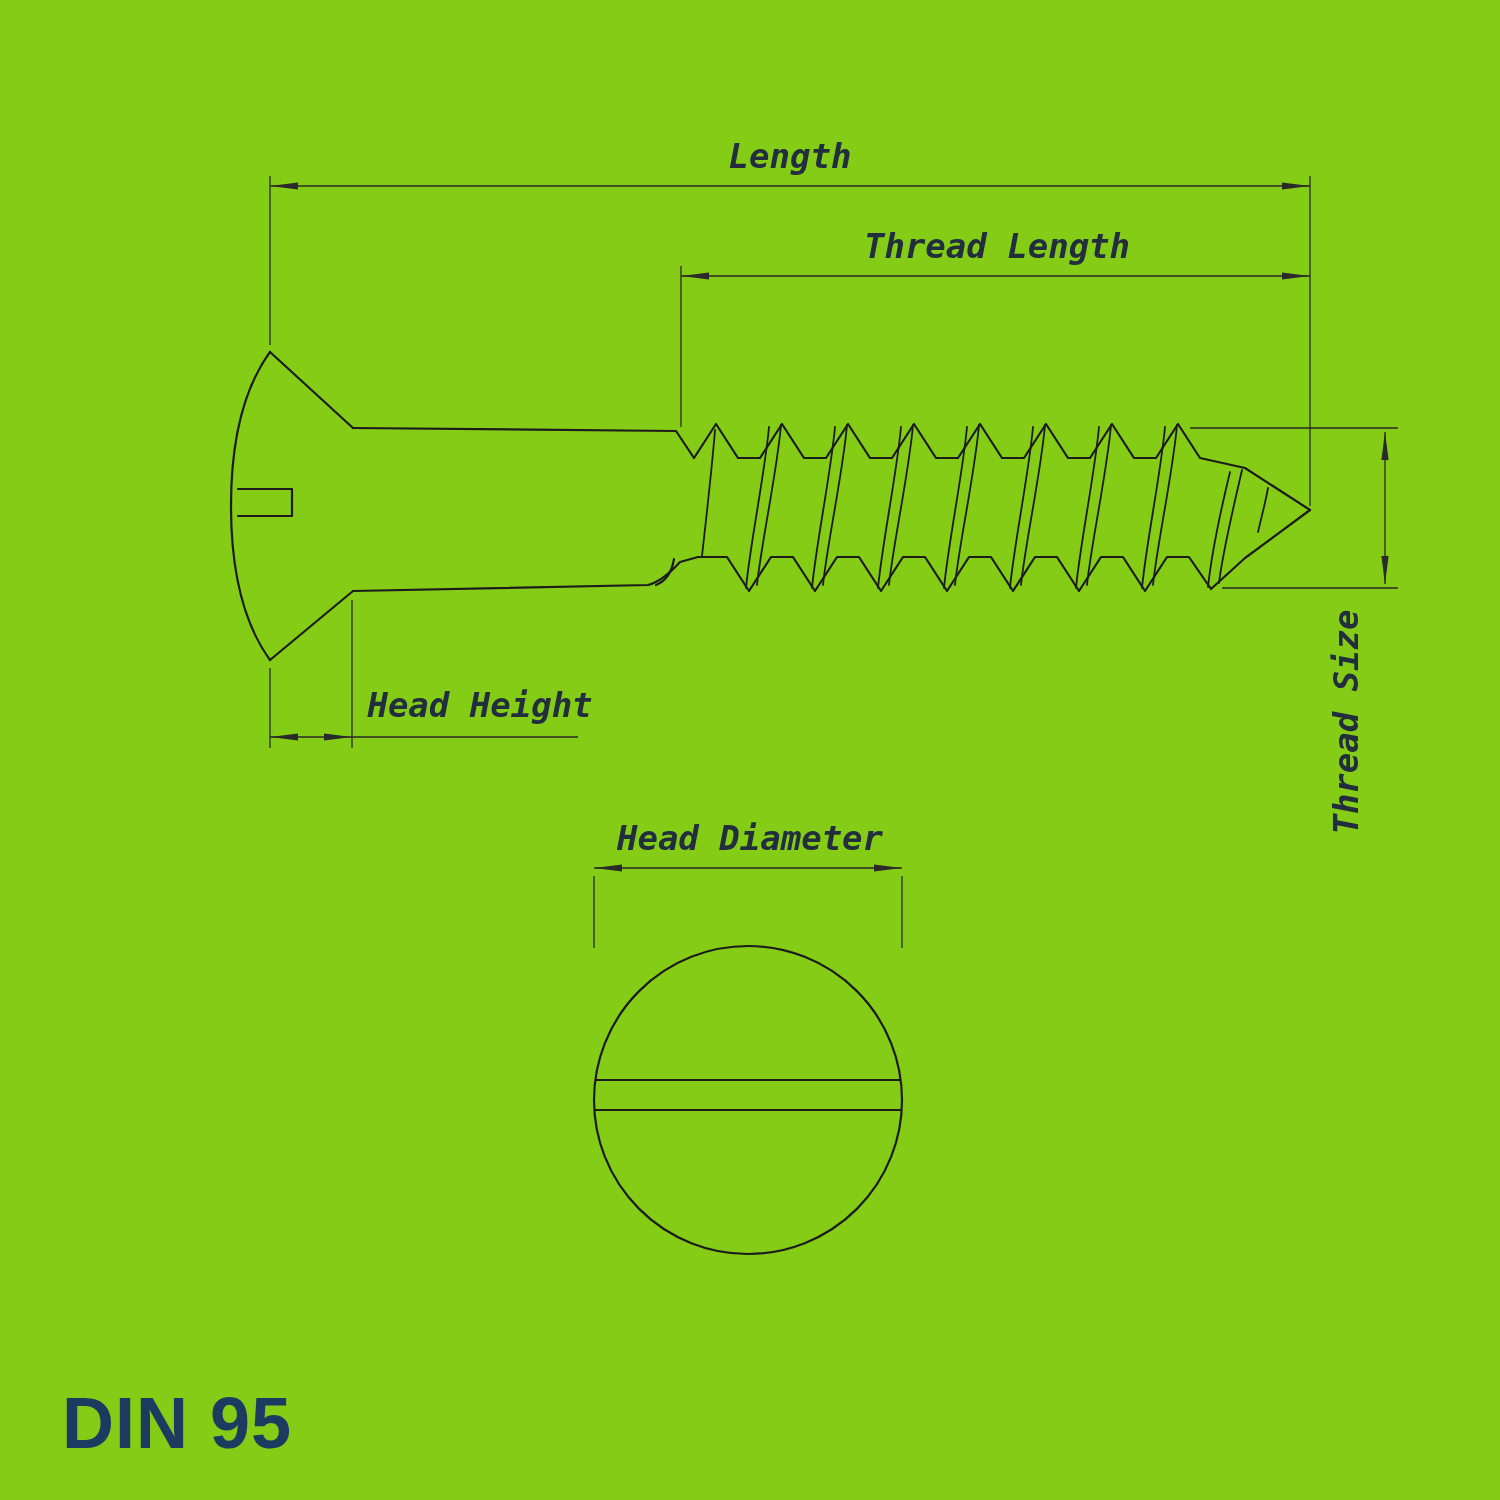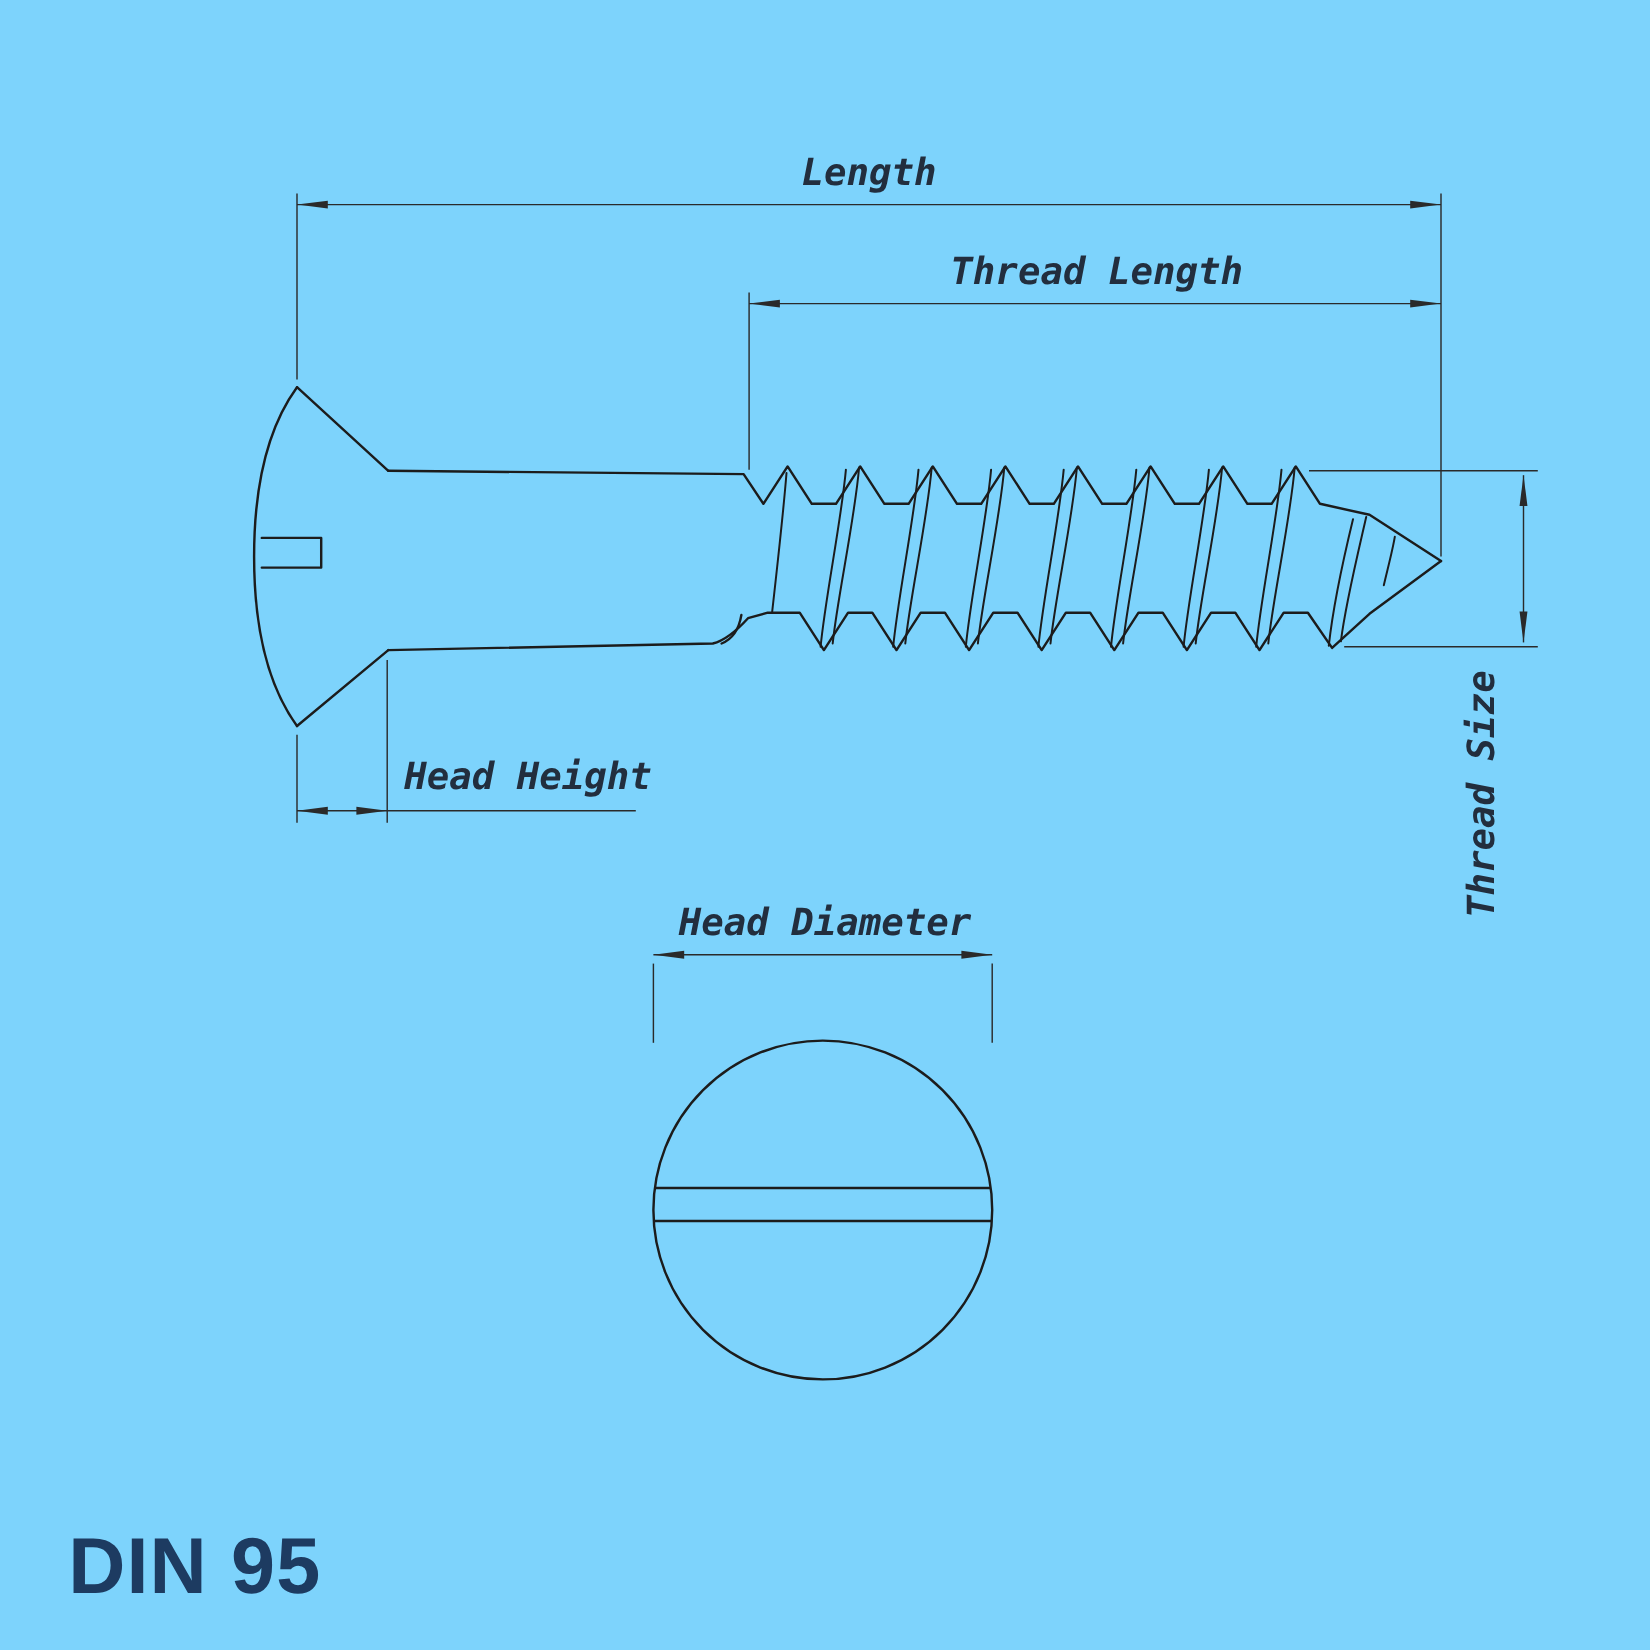--- a/index.html
+++ b/index.html
@@ -1,16 +1,16 @@
 <!DOCTYPE html>
 <html><head>
 <meta charset="utf-8">
 <style>
   html,body{margin:0;padding:0;background:#ffffff;}
-  .page{position:relative;width:1500px;height:1500px;background:#7dd3fc;overflow:hidden;}
+  .page{position:relative;width:1500px;height:1500px;background:#84cc16;overflow:hidden;}
   svg{position:absolute;left:0;top:0;}
   .dim-label{
     font-family:"DejaVu Sans Mono", monospace;
     font-style:oblique;
     font-weight:bold;
     font-size:34px;
   }
   .title-text{
     font-family:"Liberation Sans", sans-serif;
     font-weight:bold;

